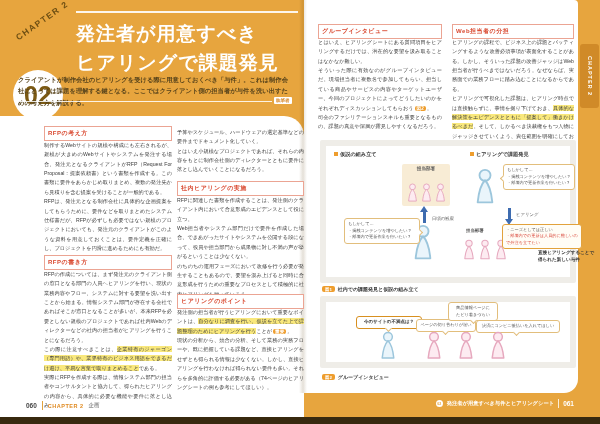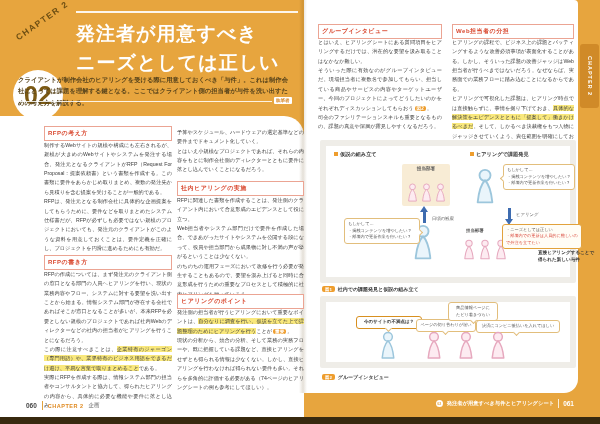--- a/index.html
+++ b/index.html
@@ -125,21 +125,21 @@
   <div class="page-left"></div>
   <div class="page-right"></div>
   <div class="gutter"></div>
 
   <div class="diag">CHAPTER 2</div>
   <div class="num-circle">
     <span>02</span>
   </div>
   <div class="title-rule"></div>
   <h1 class="title">発注者が用意すべき
-ニーズとしては正しい</h1>
+ヒアリングで課題発見</h1>
   <p class="lead">クライアントが制作会社のヒアリングを受ける際に用意しておくべき「与件」。これは制作会社にとっては課題を理解する鍵となる。ここではクライアント側の担当者が与件を洗い出すための考え方を解説する。</p>
   <div class="lead-rule"></div>
   <div class="credit">執筆者</div>
 
   <div class="col col1">
     <div class="sec-h c1h1">RFPの考え方</div>
     <p class="body c1p1"><span>制作するWebサイトの規模や構成にも左右されるが、規模が大きめのWebサイトやシステムを発注する場合、発注元となるクライアントがRFP（Request For Proposal：提案依頼書）という書類を作成する。この書類に要件をあらかじめ取りまとめ、複数の発注先から見積りを含む提案を受けることが一般的である。
 RFPは、発注元となる制作会社に具体的な企画提案をしてもらうために、要件などを取りまとめたシステム仕様書だが、RFPが必ずしも必要ではない規模のプロジェクトにおいても、発注元のクライアントがこのような資料を用意しておくことは、要件定義を正確にし、プロジェクトを円滑に進めるためにも有効だ。</span></p>
     <div class="sec-h c1h2">RFPの書き方</div>
     <p class="body c1p2"><span>RFPの作成については、まず発注元のクライアント側の窓口となる部門の人員へヒアリングを行い、現状の業務内容やフロー、システムに対する要望を洗い出すことから始まる。情報システム部門が存在する会社であればそこが窓口となることが多いが、本来RFPを必要としない規模のプロジェクトであれば社内Webのディレクターなどの社内の担当者がヒアリングを行うことになるだろう。

